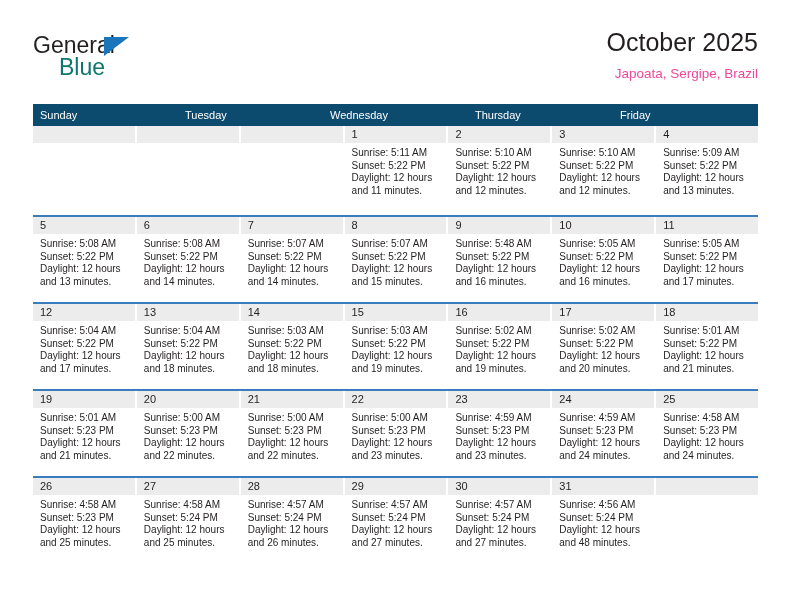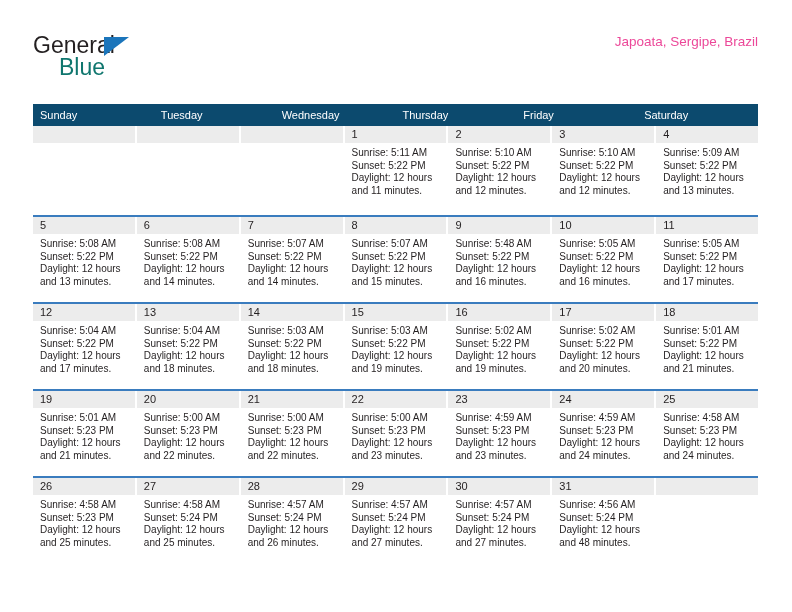--- a/index.html
+++ b/index.html
@@ -156,34 +156,34 @@
 
   <div class="header">
 
     <div class="logo">
       <span class="logo-general">General</span>
       <span class="logo-triangle"></span>
       <span class="logo-blue">Blue</span>
     </div>
 
     <div class="title-block">
+      <h1 class="cal-title">October 2025</h1>
       <p class="cal-subtitle">Japoata, Sergipe, Brazil</p>
     </div>
 
   </div>
 
   <div class="calendar">
 
     <div class="weekdays">
       <div class="weekday">Sunday</div>
       <div class="weekday">Tuesday</div>
       <div class="weekday">Wednesday</div>
       <div class="weekday">Thursday</div>
       <div class="weekday">Friday</div>
-      <div class="weekday">Saturday</div>
     </div>
 
     <div class="week first">
       <div class="cell empty">
         <div class="cell-date"></div>
         <div class="cell-body">
           <div></div>
           <div></div>
           <div></div>
           <div></div>

